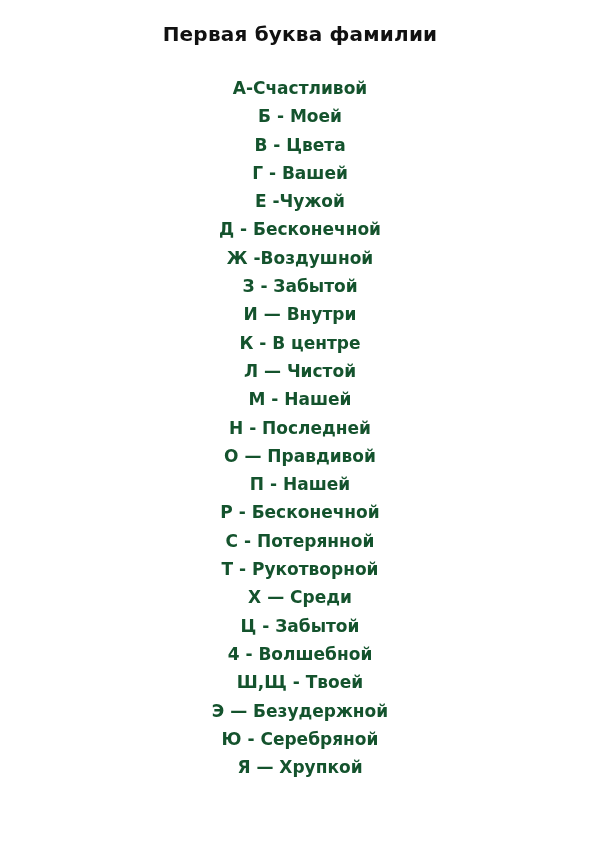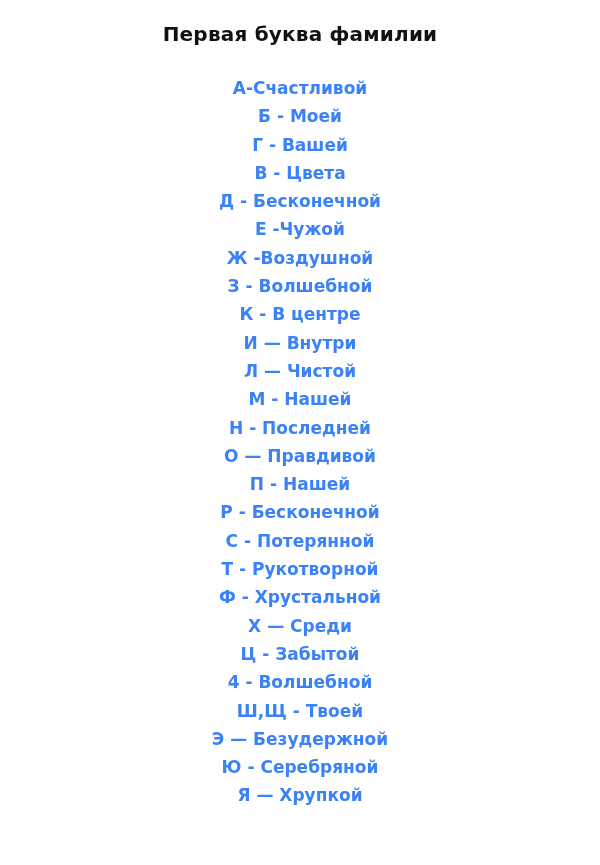--- a/index.html
+++ b/index.html
@@ -35,49 +35,48 @@
     display: flex;
     flex-direction: column;
     align-items: center;
     width: 100%;
   }
   .list-item {
     font-size: 17px;
     font-weight: bold;
     line-height: 28.3px;
     text-align: center;
-    color: #3b82f6;
+    color: #14532d;
     white-space: pre;
   }
 </style>
 </head>
 <body>
 
 <div class="page">
   <h1 class="title">Первая буква фамилии</h1>
   <div class="list">
     <div class="list-item">А-Счастливой</div>
     <div class="list-item">Б - Моей</div>
+    <div class="list-item">В - Цвета</div>
     <div class="list-item">Г - Вашей</div>
-    <div class="list-item">В - Цвета</div>
+    <div class="list-item">Е -Чужой</div>
     <div class="list-item">Д - Бесконечной</div>
-    <div class="list-item">Е -Чужой</div>
     <div class="list-item">Ж -Воздушной</div>
-    <div class="list-item">З - Волшебной</div>
+    <div class="list-item">З - Забытой</div>
+    <div class="list-item">И — Внутри</div>
     <div class="list-item">К - В центре</div>
-    <div class="list-item">И — Внутри</div>
     <div class="list-item">Л — Чистой</div>
     <div class="list-item">М - Нашей</div>
     <div class="list-item">Н - Последней</div>
     <div class="list-item">О — Правдивой</div>
     <div class="list-item">П - Нашей</div>
     <div class="list-item">Р - Бесконечной</div>
     <div class="list-item">С - Потерянной</div>
     <div class="list-item">Т - Рукотворной</div>
-    <div class="list-item">Ф - Хрустальной</div>
     <div class="list-item">Х — Среди</div>
     <div class="list-item">Ц - Забытой</div>
     <div class="list-item">4 - Волшебной</div>
     <div class="list-item">Ш,Щ - Твоей</div>
     <div class="list-item">Э — Безудержной</div>
     <div class="list-item">Ю - Серебряной</div>
     <div class="list-item">Я — Хрупкой</div>
   </div>
 </div>
 

